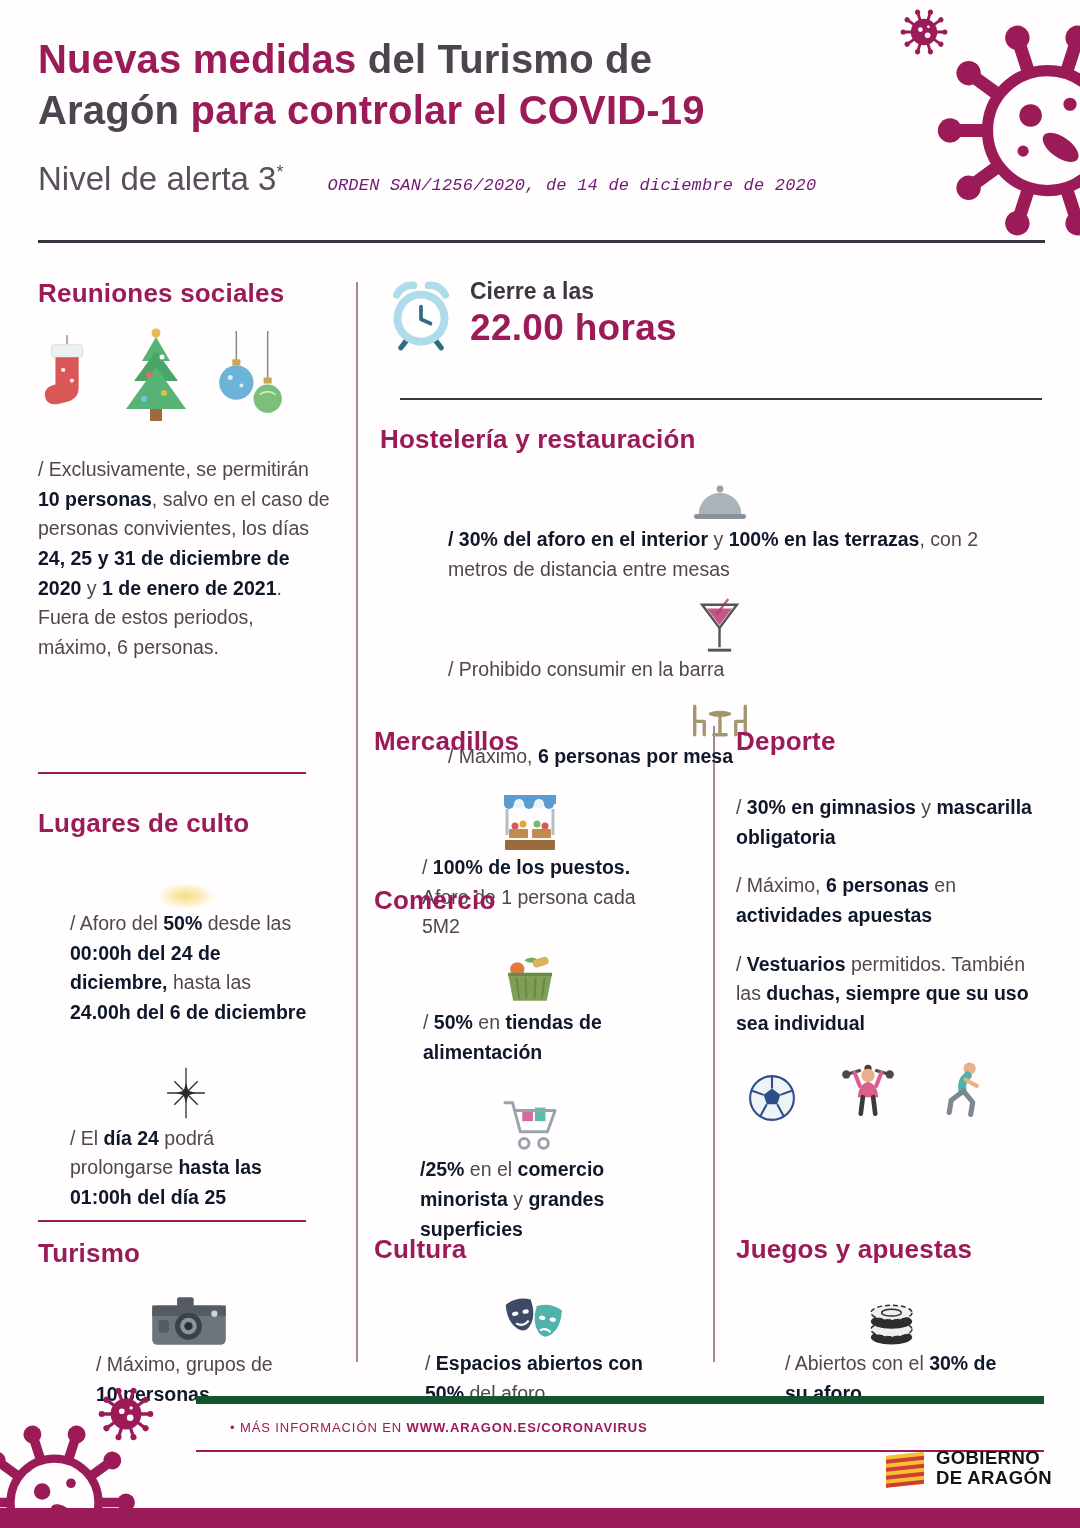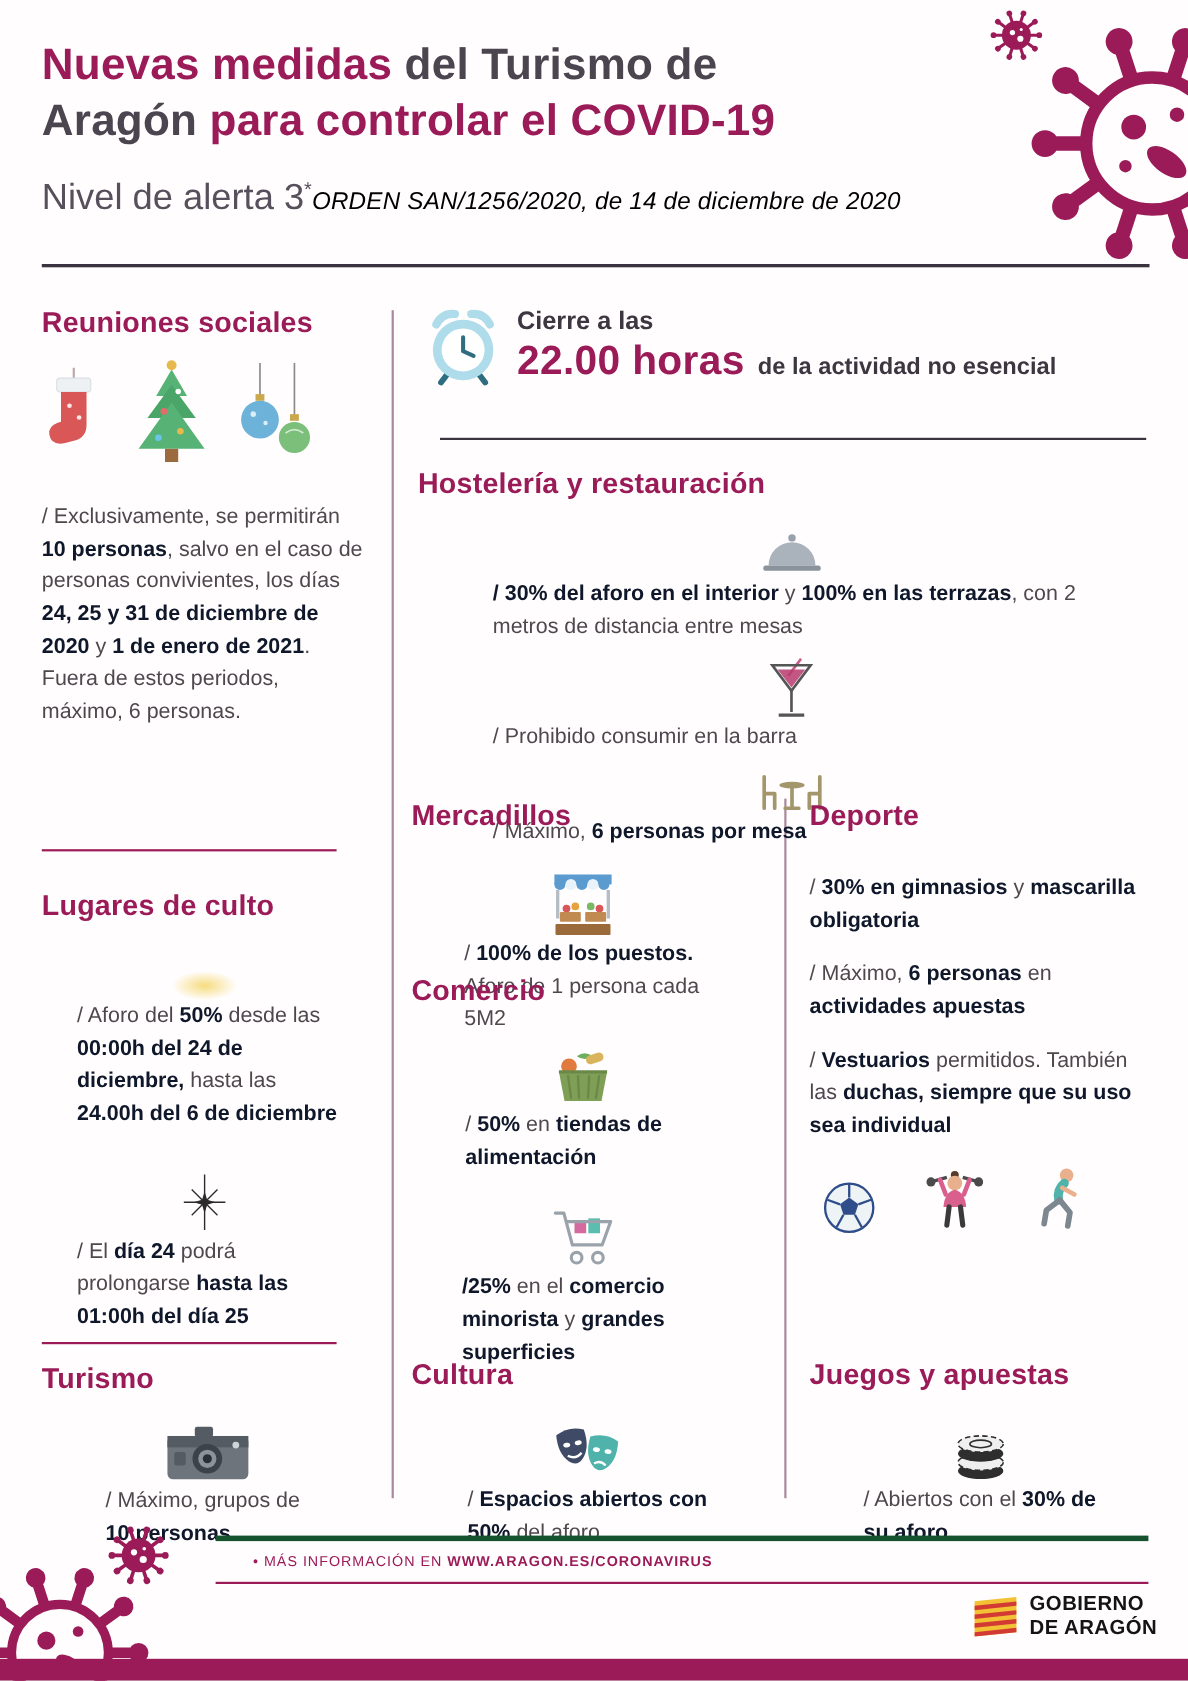--- a/index.html
+++ b/index.html
@@ -10,24 +10,24 @@
     font-family:"Liberation Sans","DejaVu Sans",sans-serif;
     color:#4e484e;
   }
   .b { font-weight:700; color:#0f172a; }
   .abs { position:absolute; }
 
   
   .header { position:absolute; left:38px; top:34px; width:860px; }
   .title { font-size:40px; line-height:1.28; font-weight:700; color:#4b4550; letter-spacing:0.2px; }
   .title .line { display:block; }
-  .alert-row { margin-top:24px; display:flex; align-items:baseline; }
+  .alert-row { margin-top:24px; display:flex; align-items:baseline; gap:44px; }
   .alert { font-size:33px; color:#56505c; font-weight:400; }
   .alert sup { font-size:0.55em; vertical-align:super; }
-  .order { font-size:22px; font-style:italic; color:#000000; letter-spacing:0.2px; }
+  .order { font-size:17px; font-style:italic; color:#701a75; letter-spacing:0.2px;font-family:Liberation Mono, monospace; }
   .rule-dark { position:absolute; background:#3a3440; height:2.5px; }
   .rule-accent { position:absolute; background:#9b1b58; height:2px; }
   .vline { position:absolute; background:#a9889b; width:1.5px; }
 
   h2.heading { color:#9b1b58; font-size:26px; font-weight:700; letter-spacing:0.2px; }
   .txt { font-size:19.5px; line-height:1.52; color:#4e484e; }
 
   .sec { position:absolute; }
   .item { display:flex; align-items:center;flex-direction:column; }
   .icn { flex:0 0 auto; display:flex; align-items:center; justify-content:center; }
@@ -50,22 +50,22 @@
   .mid-item .txt { margin-left:16px; }
 
   .deporte-items { margin-top:36px; }
   .deporte-items .txt { margin-bottom:19px; width:302px; }
   .sport-icons { display:flex; gap:46px; align-items:flex-end; margin-top:22px; padding-left:12px; }
 
   .glow { width:58px; height:26px; border-radius:50%;
     background:radial-gradient(ellipse at center, rgba(246,218,120,0.95) 0%, rgba(246,218,120,0) 72%); }
 
   
-  .info-bar { position:absolute; left:196px; top:1396px; width:848px; height:44px;
-    border-top:5px solid #14532d; border-bottom:2px solid #9b1b58;
+  .info-bar { position:absolute; left:196px; top:1396px; width:848px; height:56px;
+    border-top:8px solid #14532d; border-bottom:2px solid #9b1b58;
     display:flex; align-items:center; padding-left:34px;
     color:#9b1b58; font-size:13px; letter-spacing:0.9px; font-weight:400; }
   .logo { position:absolute; left:884px; top:1444px; display:flex; align-items:center; gap:10px; }
   .logo-text { font-size:18.5px; font-weight:700; color:#141414; line-height:1.1; letter-spacing:0.4px; }
   .logo-text span { display:block; }
   .bottom-bar { position:absolute; left:0; bottom:0; width:100%; height:20px; background:#9b1b58; }
 </style>
 </head>
 <body>
 
@@ -232,21 +232,20 @@
         <line x1="48" y1="58" x2="54" y2="66" stroke="#2f6e80" stroke-width="5" stroke-linecap="round"></line>
         <circle cx="35" cy="38" r="26" fill="#aedcea"></circle>
         <circle cx="35" cy="38" r="18.5" fill="#fff"></circle>
         <path d="M35 27 L35 39 L44 43" stroke="#2f6e80" stroke-width="3.5" fill="none" stroke-linecap="round" stroke-linejoin="round"></path>
       </svg>
     </span>
     <div class="cierre-text">
       <div class="cierre-intro">Cierre a las</div>
       <div class="cierre-line2">
         <span class="cierre-time">22.00 horas</span>
-        <span class="cierre-rest">de la actividad no esencial</span>
       </div>
     </div>
   </div>
   <div class="rule-dark" style="left:400px; top:398px; width:642px; height:2px;"></div>
 
   <section class="sec" style="left:380px; top:424px; width:662px;">
     <h2 class="heading">Hostelería y restauración</h2>
     <div class="host-items">
       <div class="item">
         <span class="icn" style="width:62px;">

